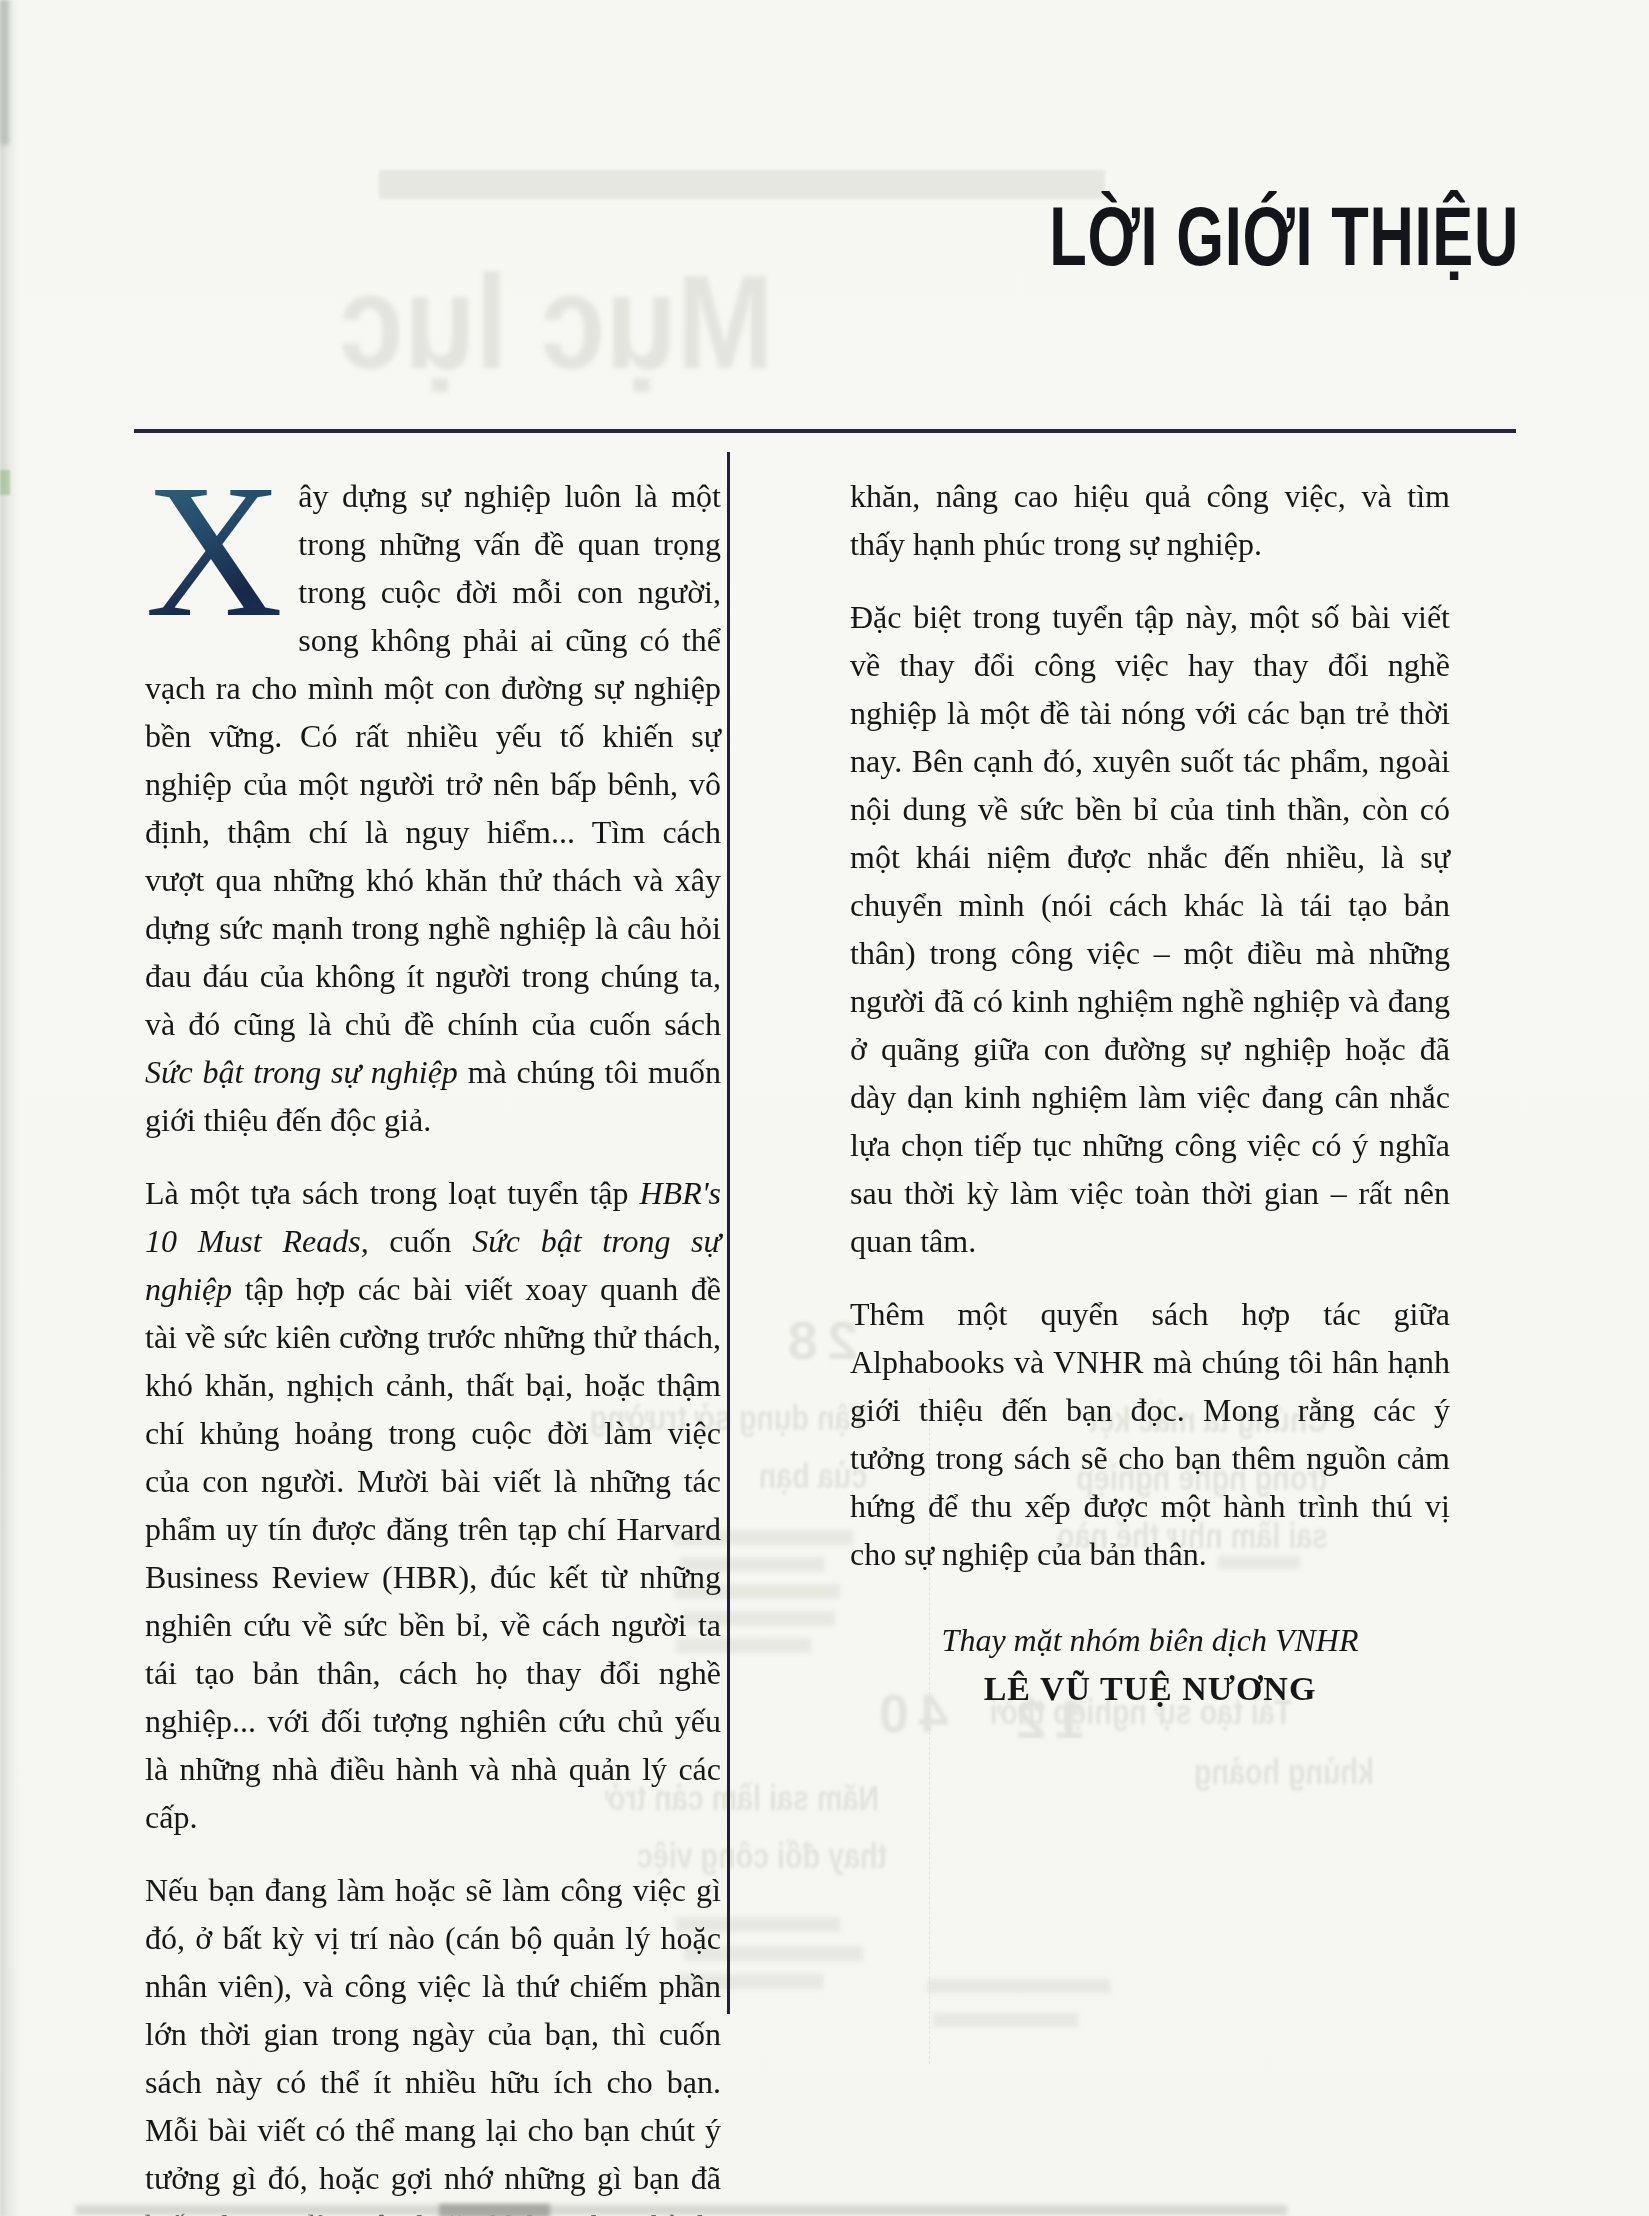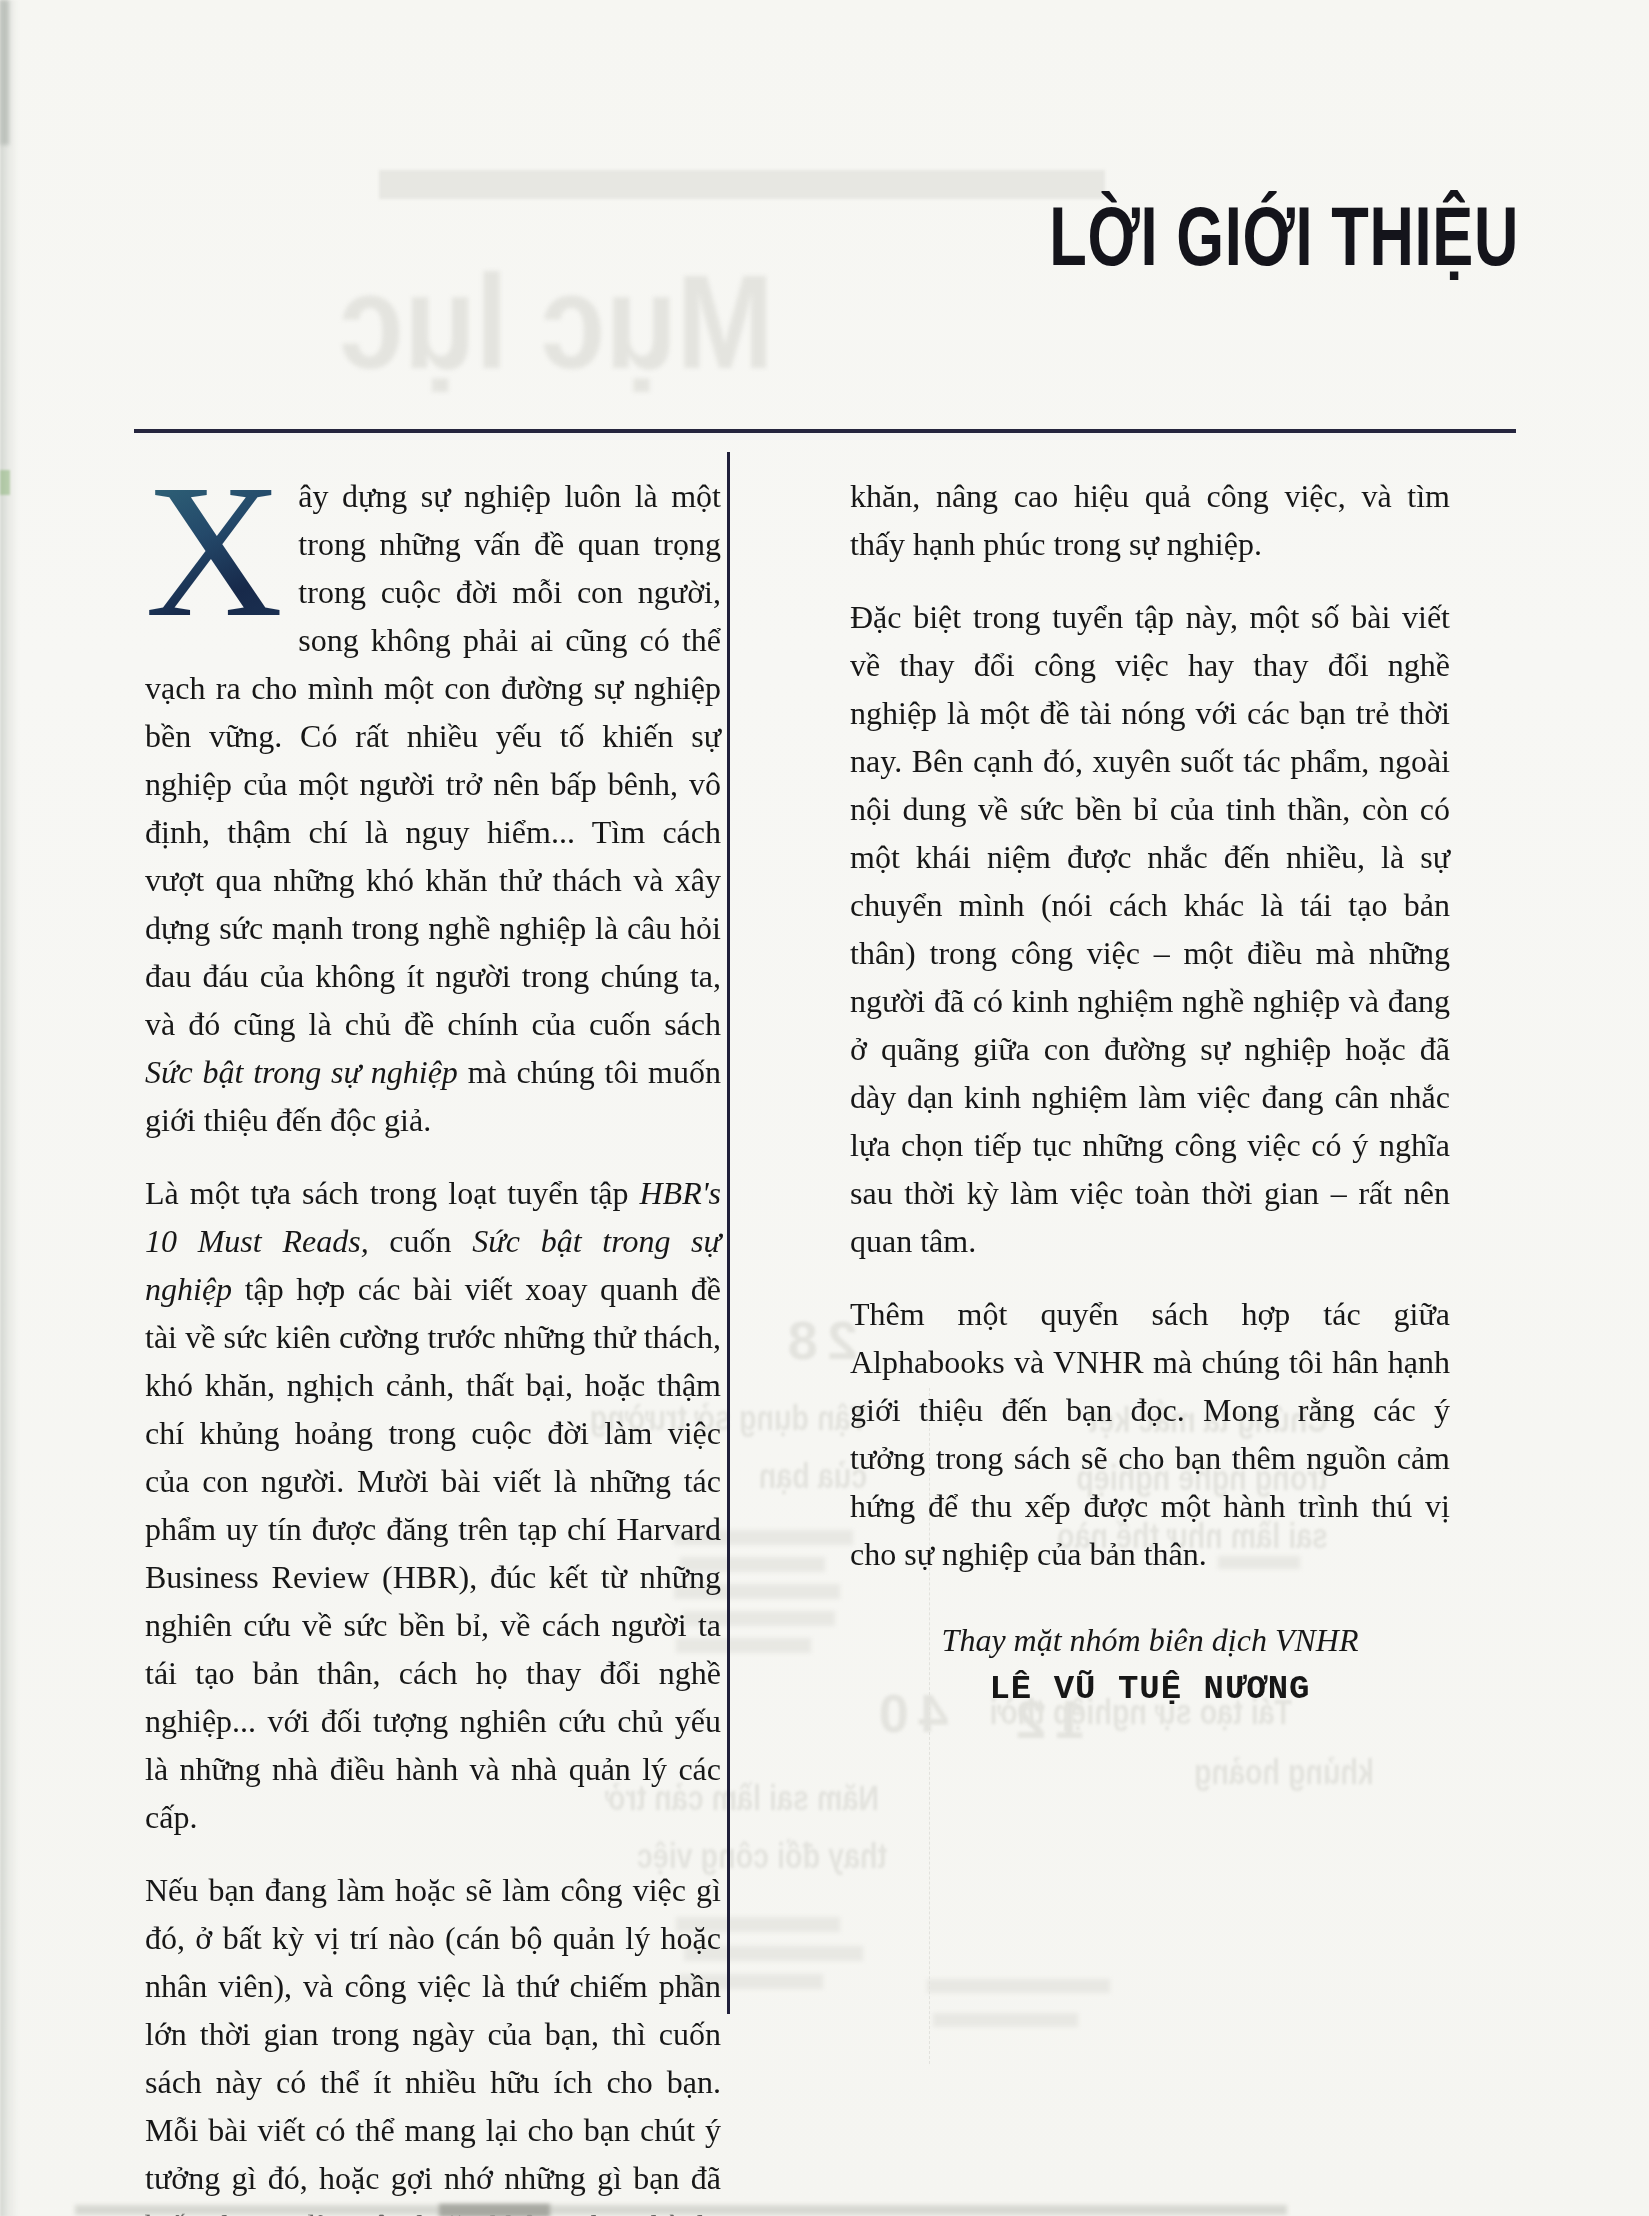--- a/index.html
+++ b/index.html
@@ -52,21 +52,21 @@
   .col-left{left:145px;width:576px;}
   .col-right{left:838px;width:600px;margin-left:12px;}
   .col p{font-size:32px;line-height:48px;text-align:justify;color:#171717;margin:0 0 25px 0;}
   .col p em{}
   .dropcap{float:left;font-family:"Liberation Serif","DejaVu Serif",serif;
     font-size:191px;line-height:145px;height:145px;margin:5.8px 15.4px 0 0;
     background:linear-gradient(155deg,#2f6478 0%,#24496a 40%,#17294a 75%,#1b3152 100%);
     -webkit-background-clip:text;background-clip:text;color:transparent;}
   .signature{margin-top:41px;text-align:center;color:#171717;}
   .sig-role{font-style:italic;font-size:32px;line-height:42px;}
-  .sig-name{font-weight:700;font-size:34px;line-height:44px;letter-spacing:1px;margin-top:5.8px;font-family:Liberation Mono, monospace;}
+  .sig-name{font-weight:700;font-size:34px;line-height:44px;letter-spacing:1px;margin-top:5.8px;}
 </style>
 </head>
 <body>
 
 <div class="page">
 
   <div class="ghost ghost-rule"></div>
   <div class="ghost ghost-title">Mục lục</div>
 
   <div class="ghost ghost-num gl-e1-num">28</div>

